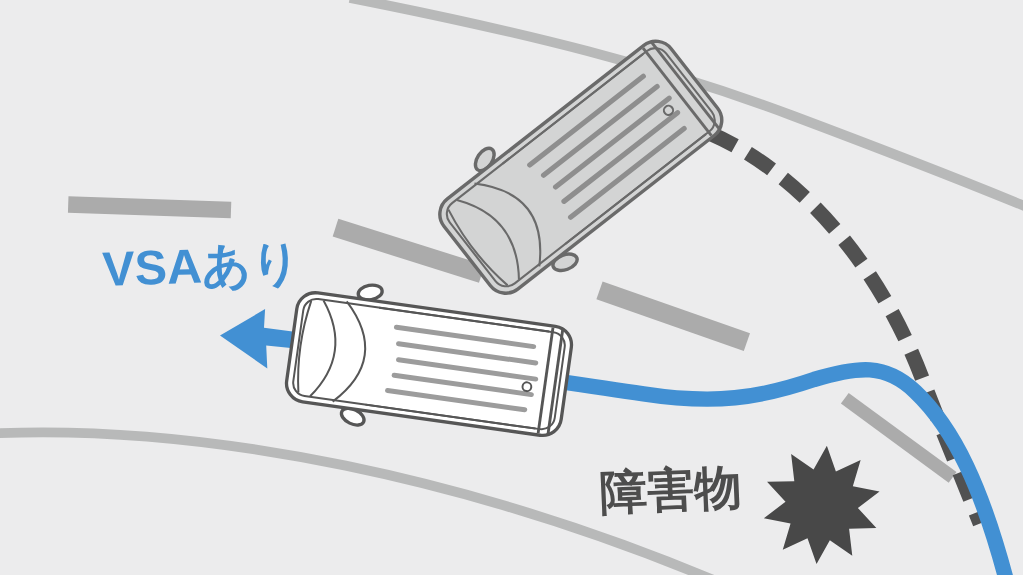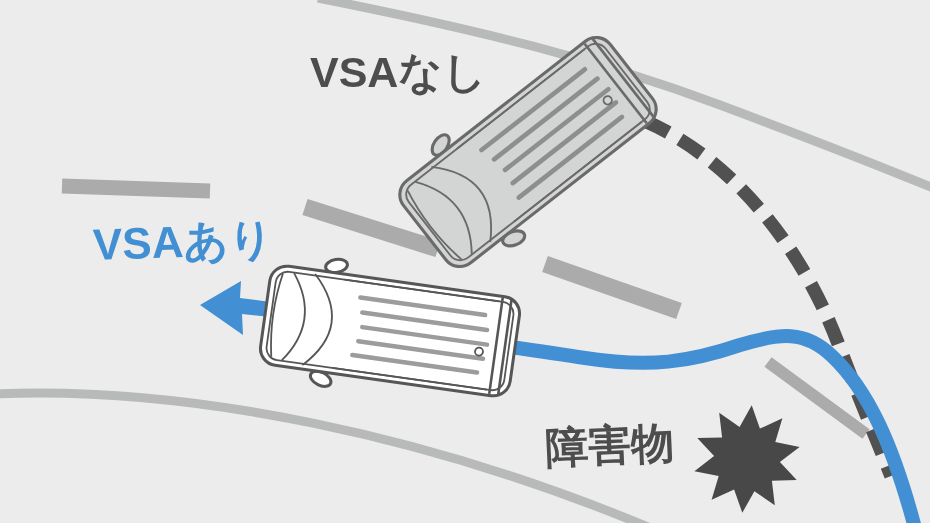--- a/index.html
+++ b/index.html
@@ -89,17 +89,16 @@
 
     <path class="traj-on" d="M 268 310 C 420 335 500 345 585 358 C 650 368 690 362 740 345 C 780 333 805 330 832 356 C 868 390 893 445 915 528"></path>
     <polygon class="arrow" points="200,305 241,281 240,298 278,303 280,318 242,314 243,335"></polygon>
 
     <use href="#van-shape" class="van gray" transform="translate(528,152) rotate(-38) scale(1.04)"></use>
     <use href="#van-shape" class="van white" transform="translate(390,331) rotate(8)"></use>
 
     <polygon class="star" points="751.7,405.2 759.9,428.6 782.4,418.2 775.3,442 799.6,446.9 779.9,461.9 796.7,480.1 771.9,480.7 774.8,505.3 754.4,491.2 742.3,512.8 734.1,489.4 711.6,499.8 718.7,476 694.4,471.2 714.1,456.1 697.3,437.9 722.1,437.4 719.2,412.7 739.6,426.9"></polygon>
   </svg>
 
-  <div class="label label-dark" id="label-vsa-off">VSAなし</div>
   <div class="label label-blue" id="label-vsa-on">VSAあり</div>
   <div class="label label-dark" id="label-obstacle">障害物</div>
 
 </div>
 
 </body></html>

